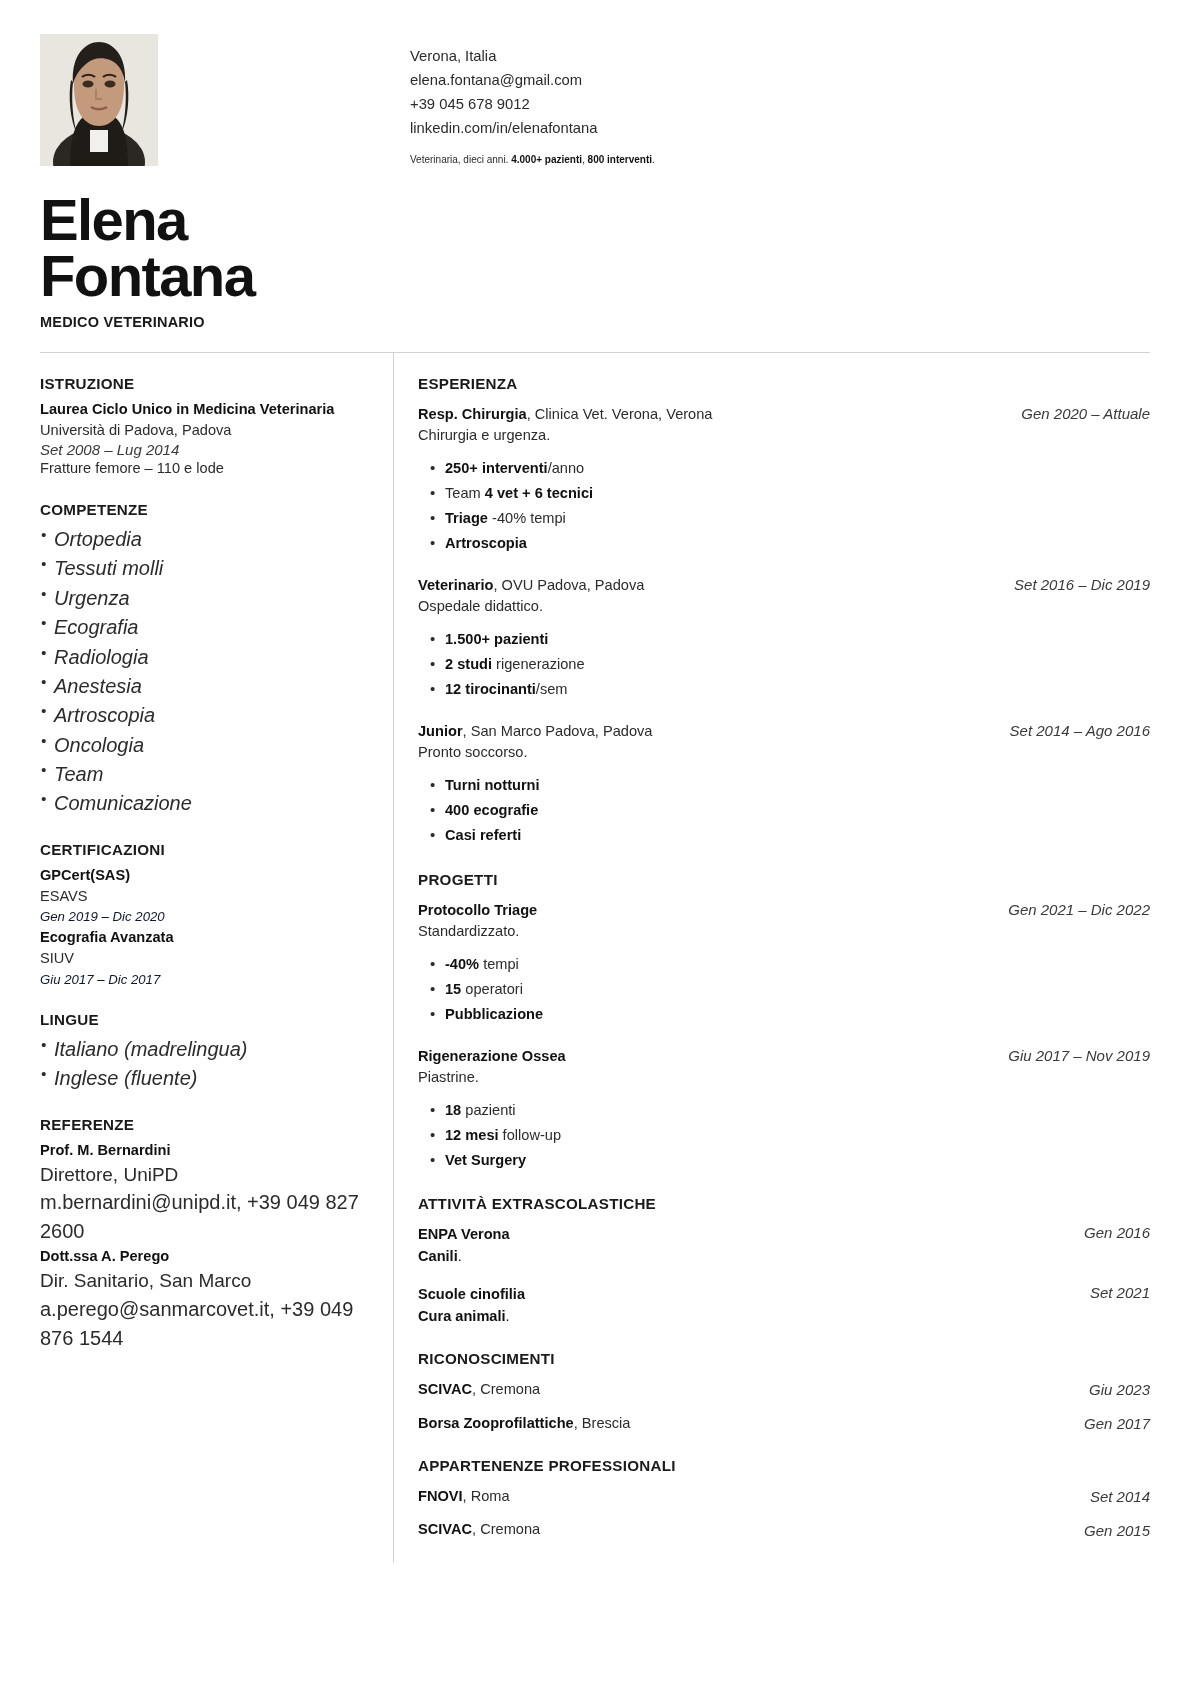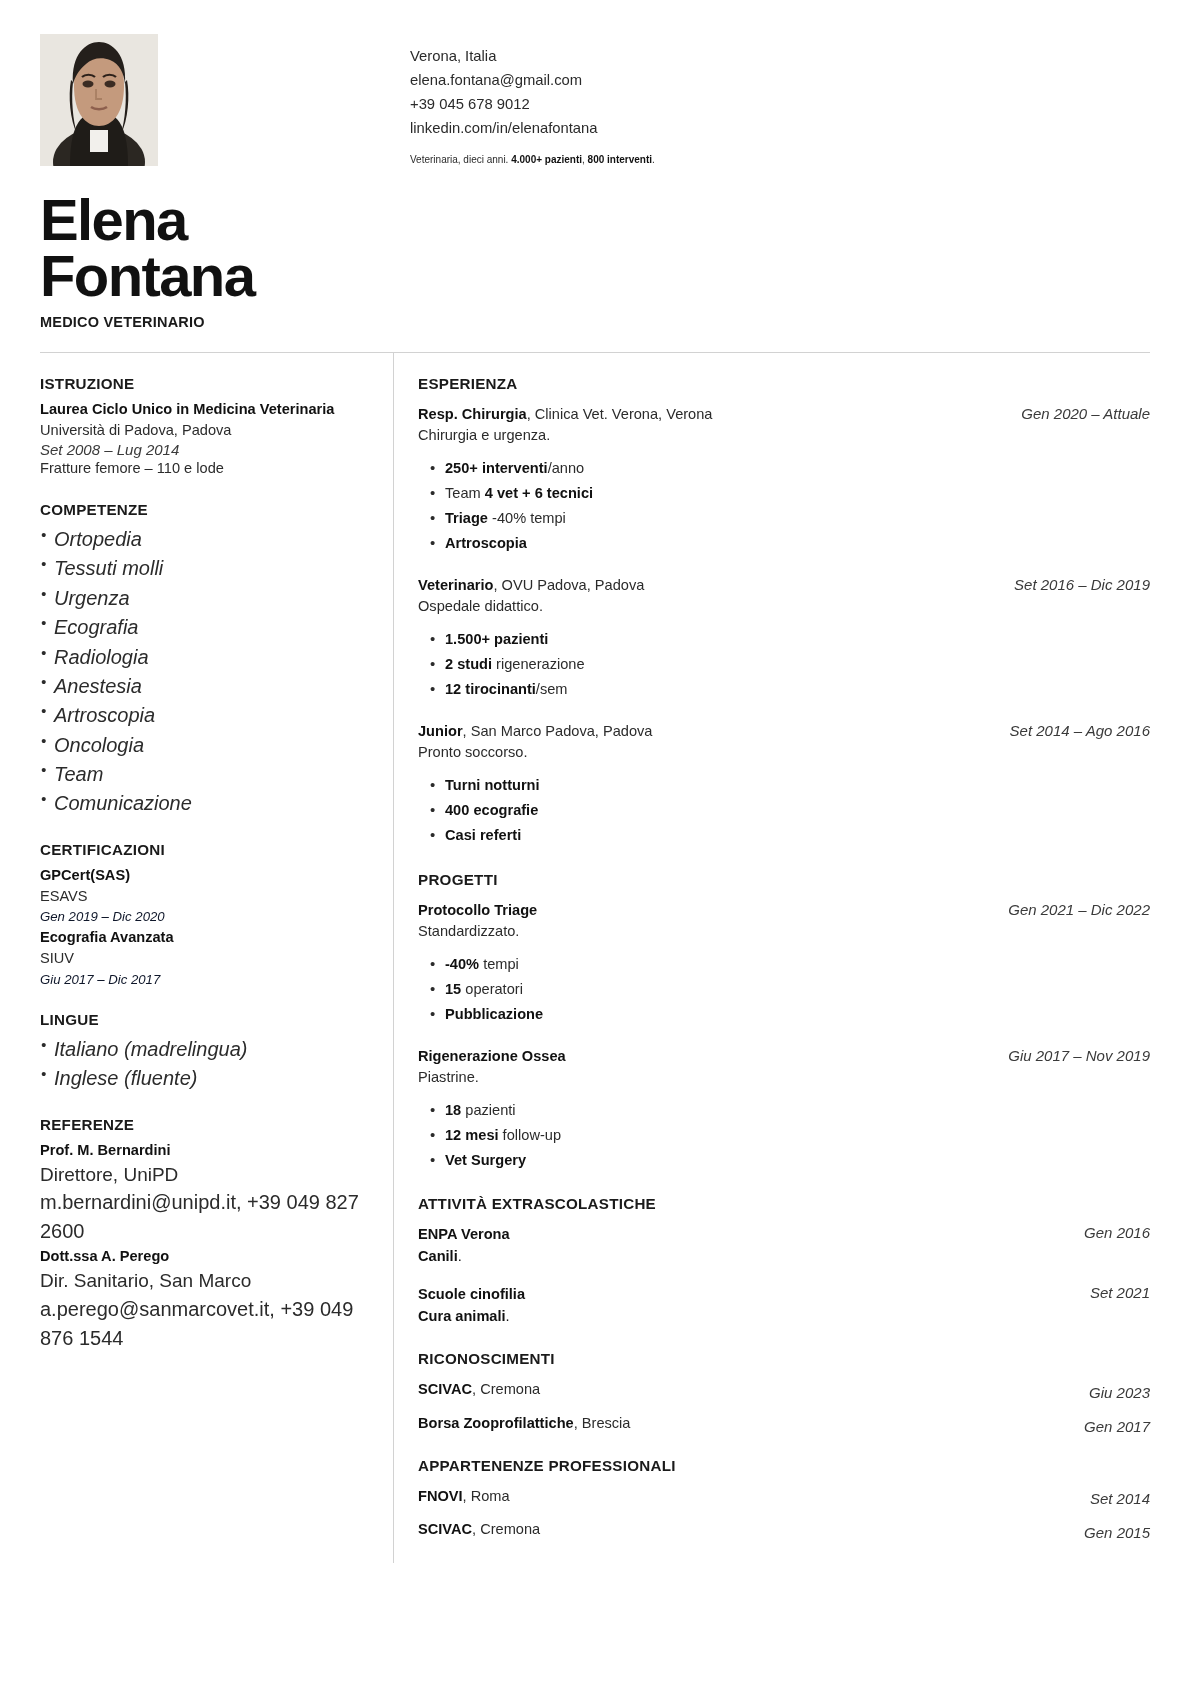--- a/index.html
+++ b/index.html
@@ -165,21 +165,21 @@
     gap: 16px;
   }
   .mini-title { font-size: 14.6px; font-weight: 700; line-height: 1.5; color: #111; }
   .mini-sub { font-size: 14.6px; font-weight: 700; line-height: 1.5; color: #111; }
   .mini-sub .pt { font-weight: 400; }
 
   .listing { margin-bottom: 12px; }
   .listing-row {
     display: flex;
     justify-content: space-between;
-    align-items: flex-end;
+    align-items: center;
     gap: 8px;
   }
   .listing-name { font-size: 14.6px; line-height: 1.5; color: #2b2b2b; }
   .listing-name b { font-weight: 700; color: #111; }
 </style>
 </head>
 <body>
 
 <div class="page">
 

